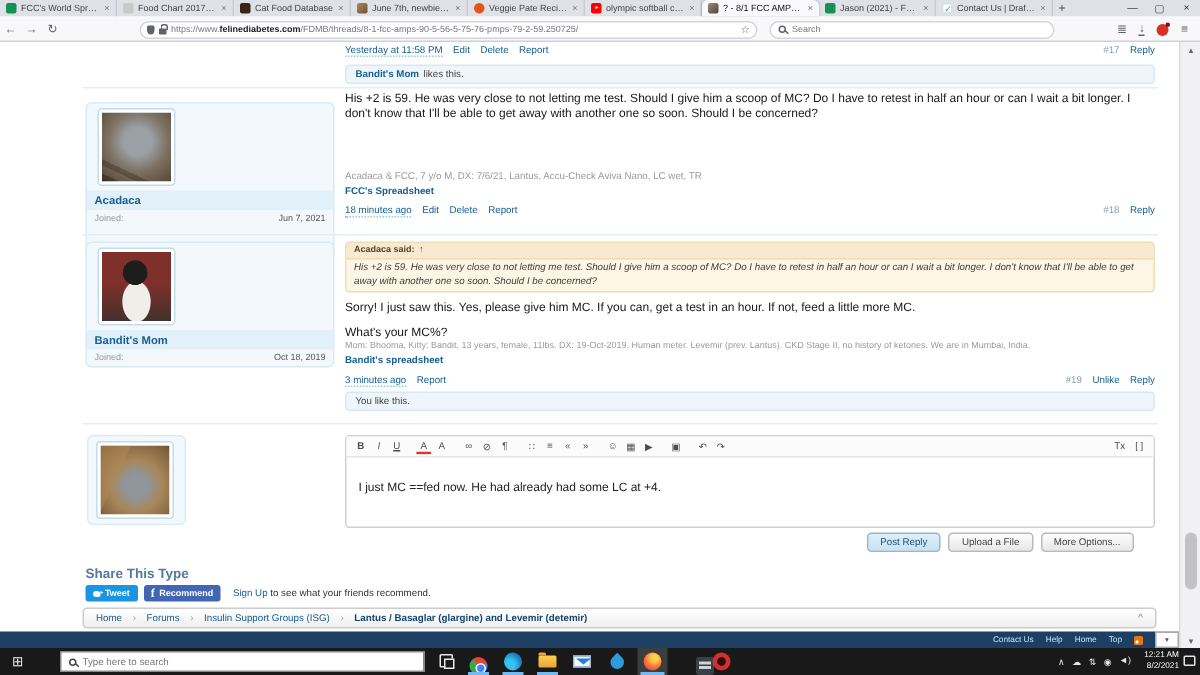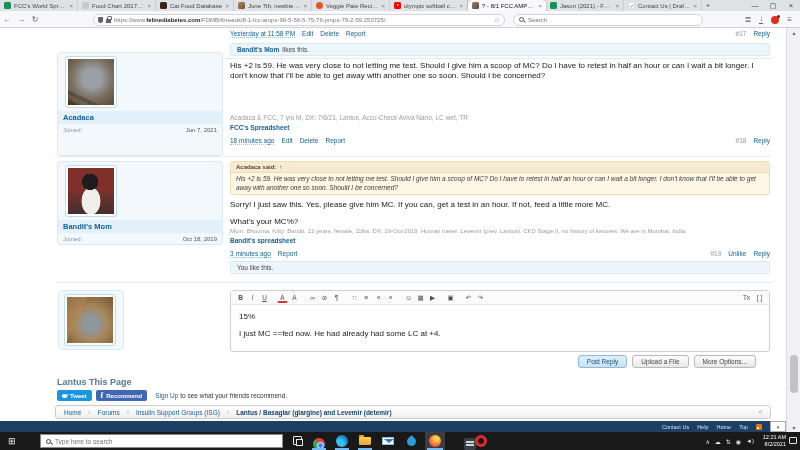--- a/index.html
+++ b/index.html
@@ -223,21 +223,21 @@
       <span class="lnk">Reply</span>
     </span>
   </div>
 
   <div class="likesbox" style="top:15px">
     <span class="lnk" style="font-weight:bold">Bandit's Mom</span>
     <span>likes this.</span>
   </div>
   <div class="hr" style="top:30px"></div>
 
-  <div class="userbox" style="top:24px;height:104px">
+  <div class="userbox" style="top:40px;height:104px">
     <div class="avatar avatar-a" style="left:8px;top:4px"></div>
     <span class="uname" style="margin-top:58px">Acadaca</span>
     <div class="joined">
       <span class="jl">Joined:</span>
       <span class="jd">Jun 7, 2021</span>
     </div>
   </div>
   <div class="pbody" style="top:33px">His +2 is 59. He was very close to not letting me test. Should I give him a scoop of MC? Do I have to retest in half an hour or can I wait a bit longer. I don't know that I'll be able to get away with another one so soon. Should I be concerned?</div>
   <div class="psig" style="top:86px">Acadaca &amp; FCC, 7 y/o M, DX: 7/6/21, Lantus, Accu-Check Aviva Nano, LC wet, TR</div>
   <div class="psig" style="top:96px"><span class="lnk" style="font-weight:bold">FCC's Spreadsheet</span></div>
@@ -318,32 +318,31 @@
       <span class="tbtn">▣</span>
       <span class="tsep"></span>
       <span class="tbtn">↶</span>
       <span class="tbtn">↷</span>
       <span class="tright">
         <span class="tbtn">Tx</span>
         <span class="tbtn">[ ]</span>
       </span>
     </div>
     <div class="econtent">
-      <div>15%</div>
       <div class="el2">I just MC ==fed now. He had already had some LC at +4.</div>
     </div>
   </div>
 
   <div class="btnrow">
     <span class="btn btn-blue">Post Reply</span>
     <span class="btn btn-gray">Upload a File</span>
     <span class="btn btn-gray">More Options...</span>
   </div>
 
-  <div class="share-h">Lantus This Page</div>
+  <div class="share-h">Share This Type</div>
   <div class="sharerow">
     <span class="tweetbtn">
         <span class="bird"></span>
         <span>Tweet</span>
       </span>
     <span class="recbtn">
         <span class="flogo">f</span>
         <span>Recommend</span>
       </span>
     <span class="sharetext"><span class="lnk">Sign Up</span> <span>to see what your friends recommend.</span></span>

